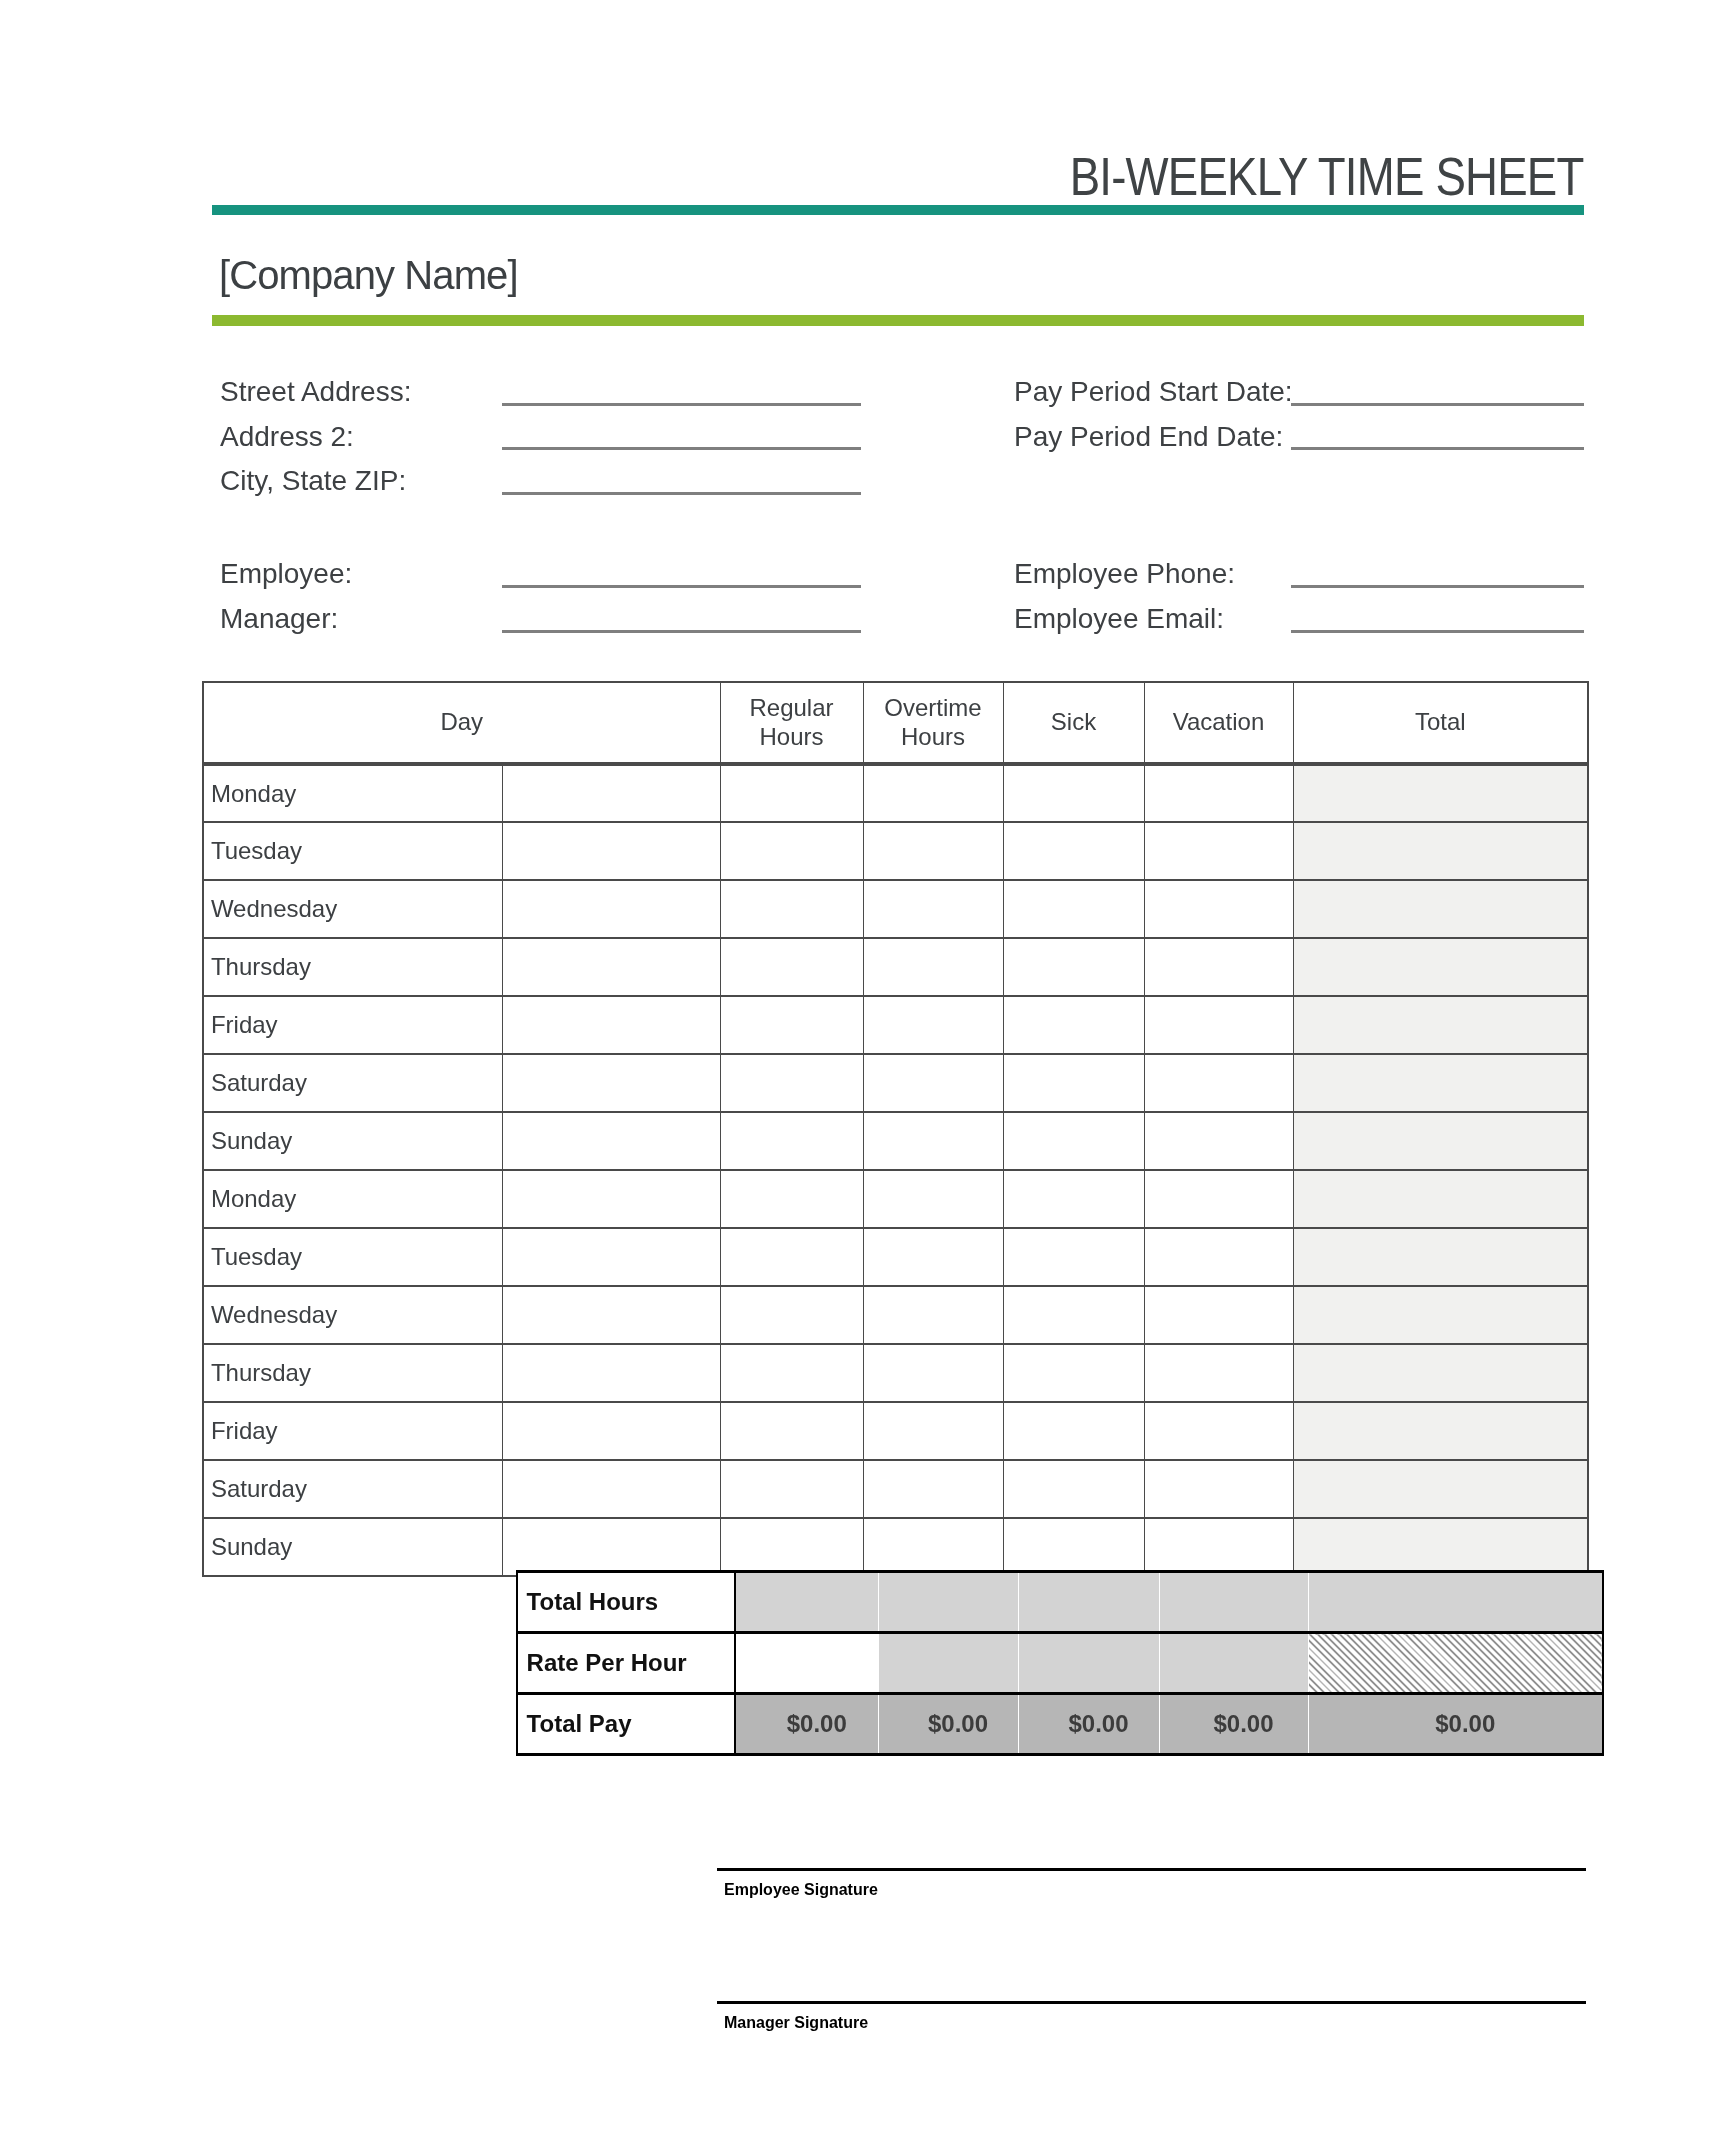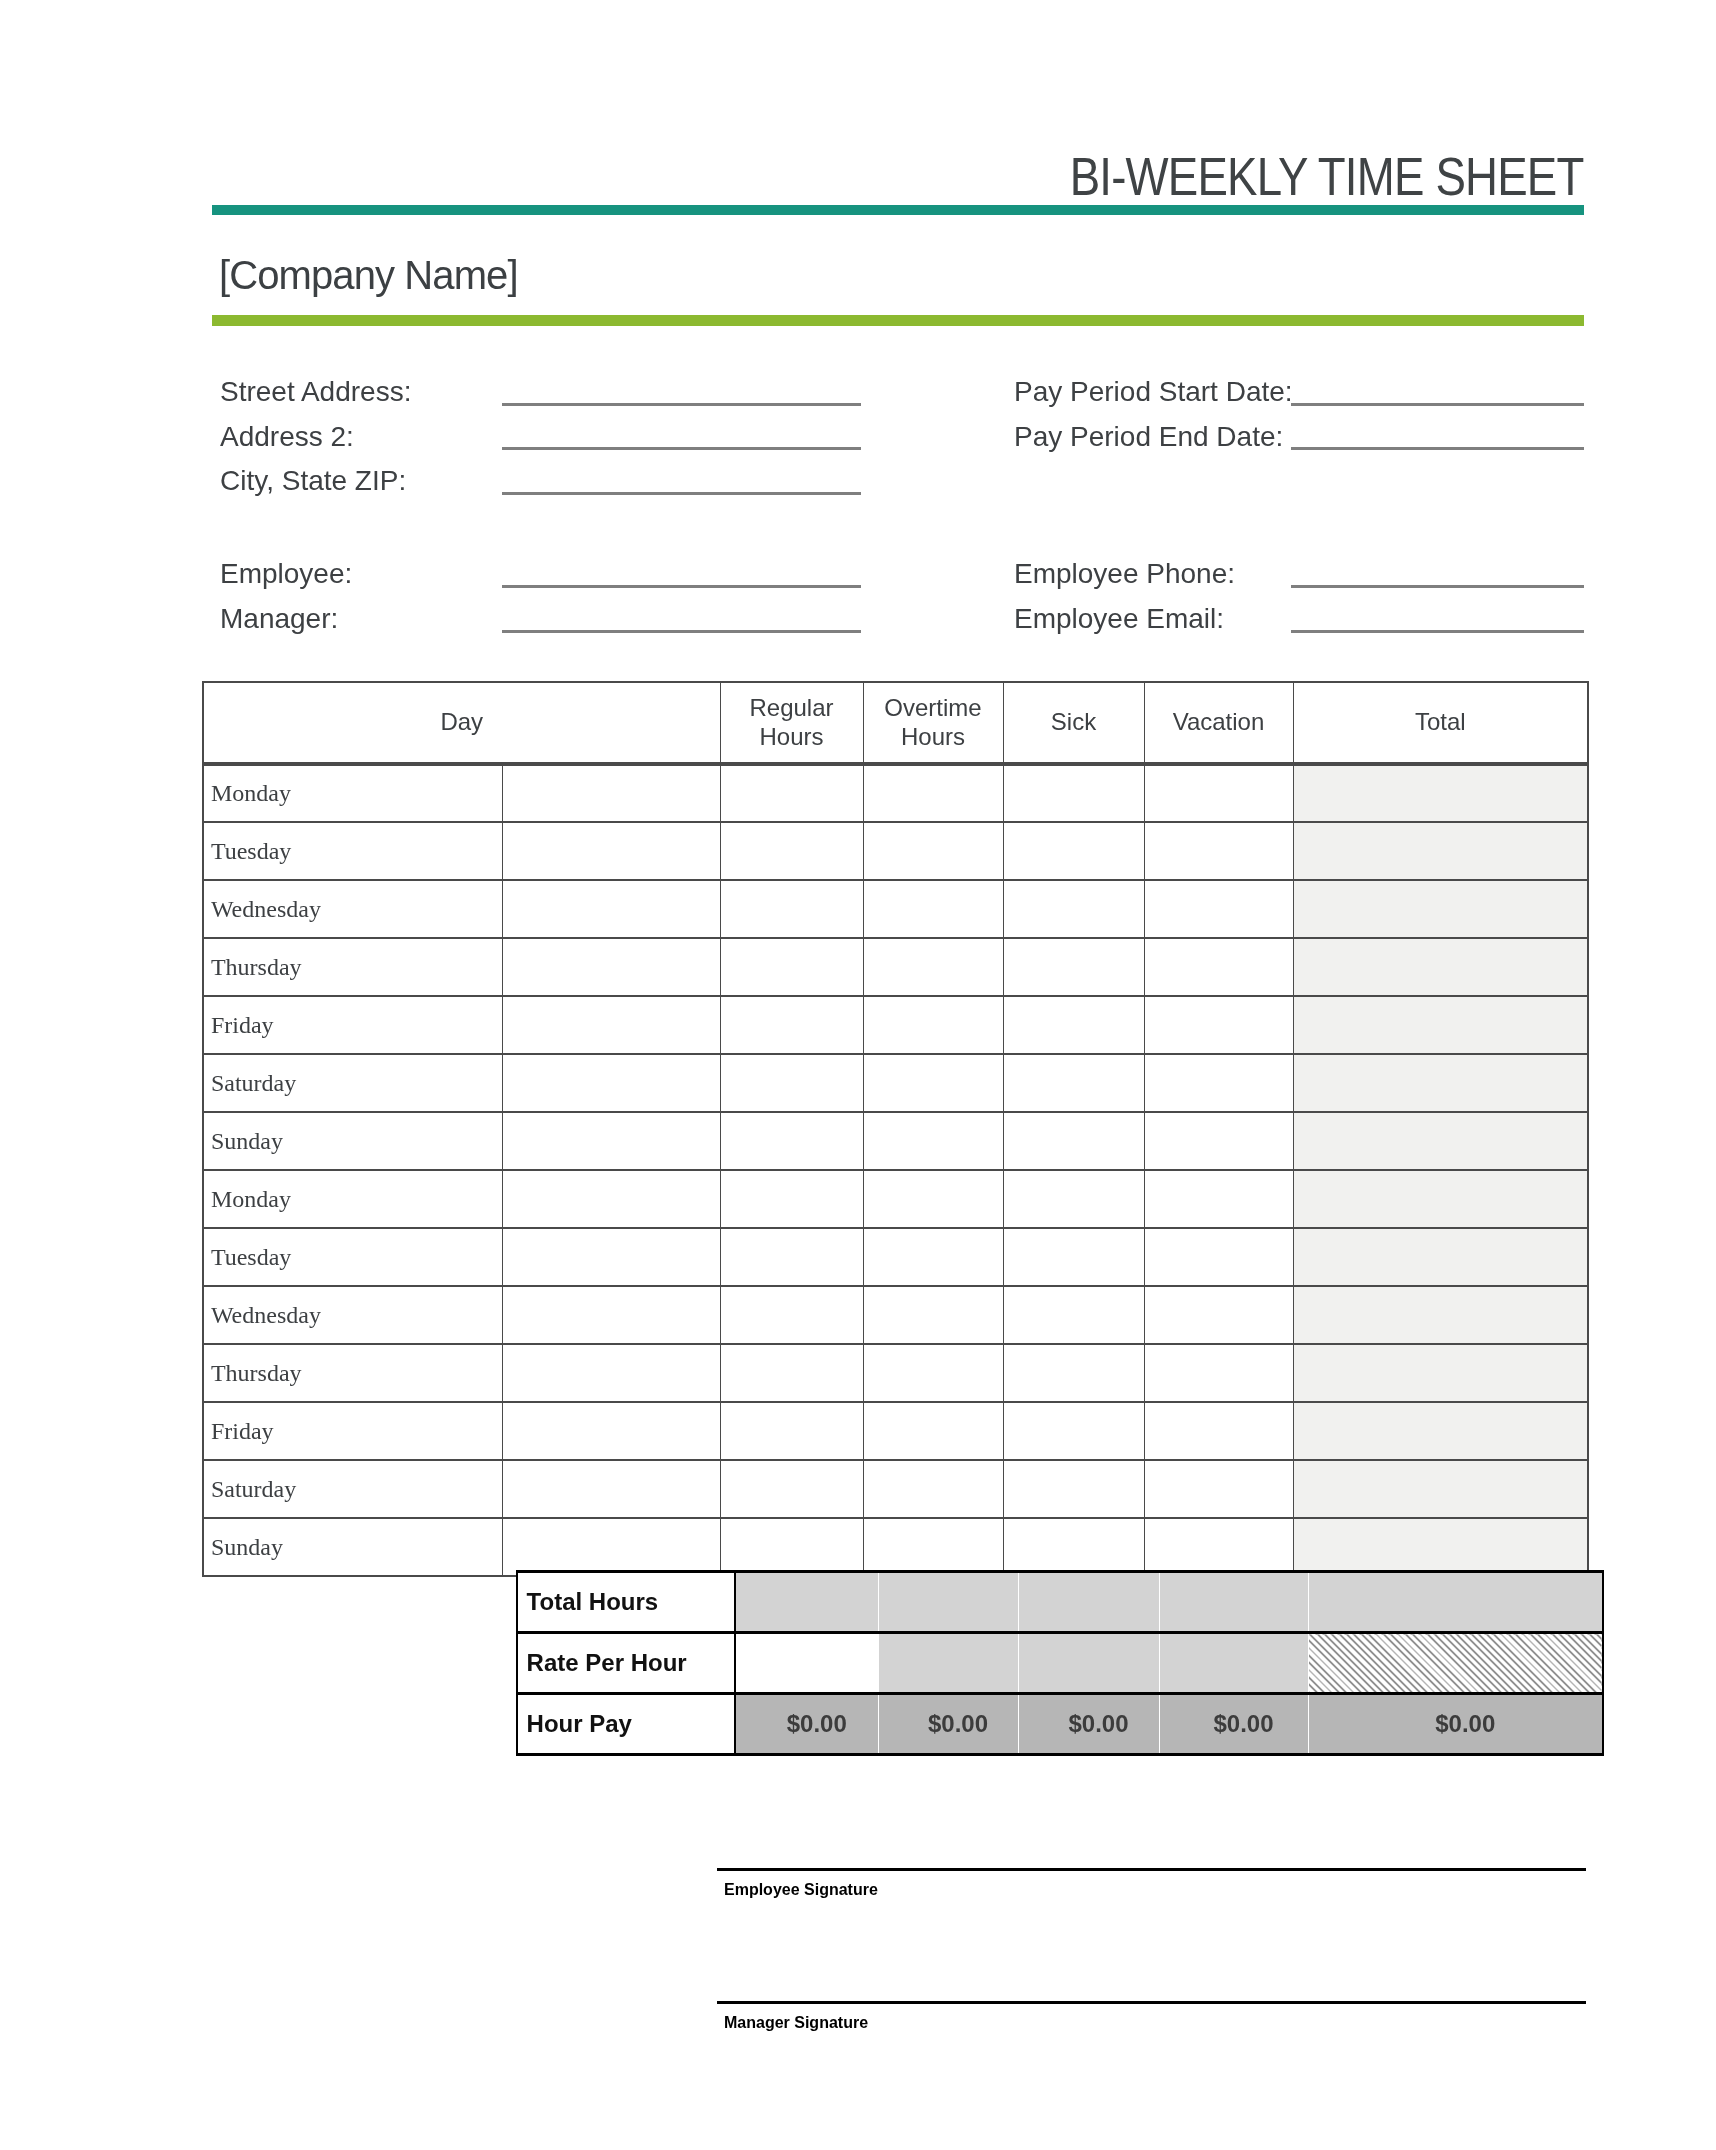--- a/index.html
+++ b/index.html
@@ -63,21 +63,21 @@
   .time-table th, .time-table td {
     border:1.7px solid #4a4a4a;
     border-top-width:2.6px; border-bottom-width:2.6px;
     vertical-align:middle;
   }
   .time-table thead tr { height:82px; }
   .time-table thead th {
     font-weight:normal; text-align:center; line-height:1.2;
     border-bottom-width:4.3px; padding:0 15.5px;
   }
-  .time-table tbody tr { height:58px;font-family:Liberation Serif, serif; }
+  .time-table tbody tr { height:58px; }
   .time-table td.day-cell { text-align:left; padding-left:6.9px; }
   .time-table td.total-col { background:#f1f1ef; }
 
   
   .totals-table {
     position:absolute; left:496px; top:1570px;
     border-collapse:collapse; table-layout:fixed;
     width:1086px; font-size:24px; color:#1c1c1c;
     border:2.6px solid #000;
   }
@@ -326,21 +326,21 @@
       </tr>
       <tr>
         <td class="lbl">Rate Per Hour</td>
         <td class="white-cell"></td>
         <td class="shade"></td>
         <td class="shade"></td>
         <td class="shade"></td>
         <td class="hatch"></td>
       </tr>
       <tr>
-        <td class="lbl">Hour Pay</td>
+        <td class="lbl">Total Pay</td>
         <td class="pay">$0.00</td>
         <td class="pay">$0.00</td>
         <td class="pay">$0.00</td>
         <td class="pay">$0.00</td>
         <td class="pay">$0.00</td>
       </tr>
     </tbody>
   </table>
 
   <div class="sig-line" style="top:1868px;"></div>

